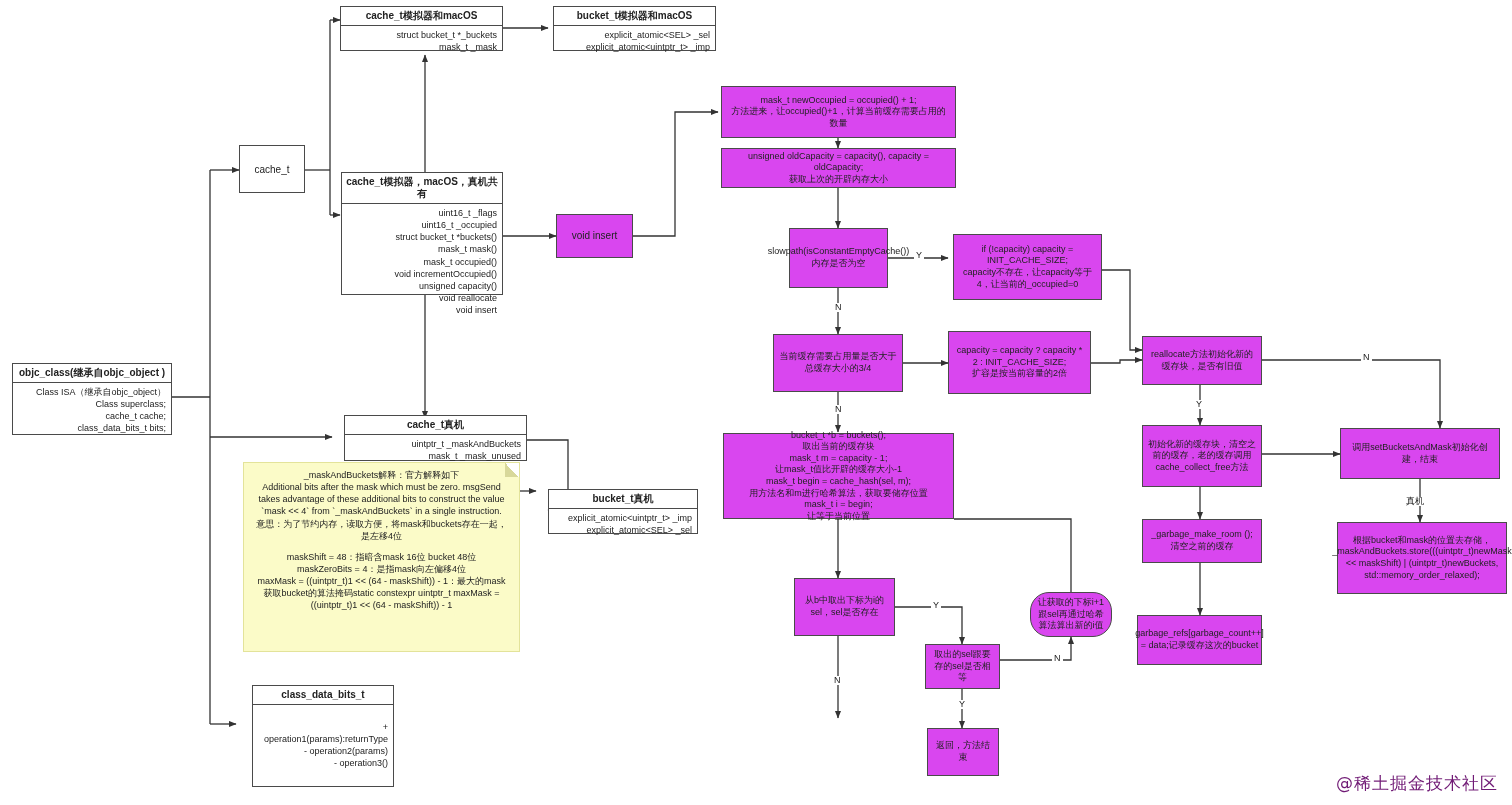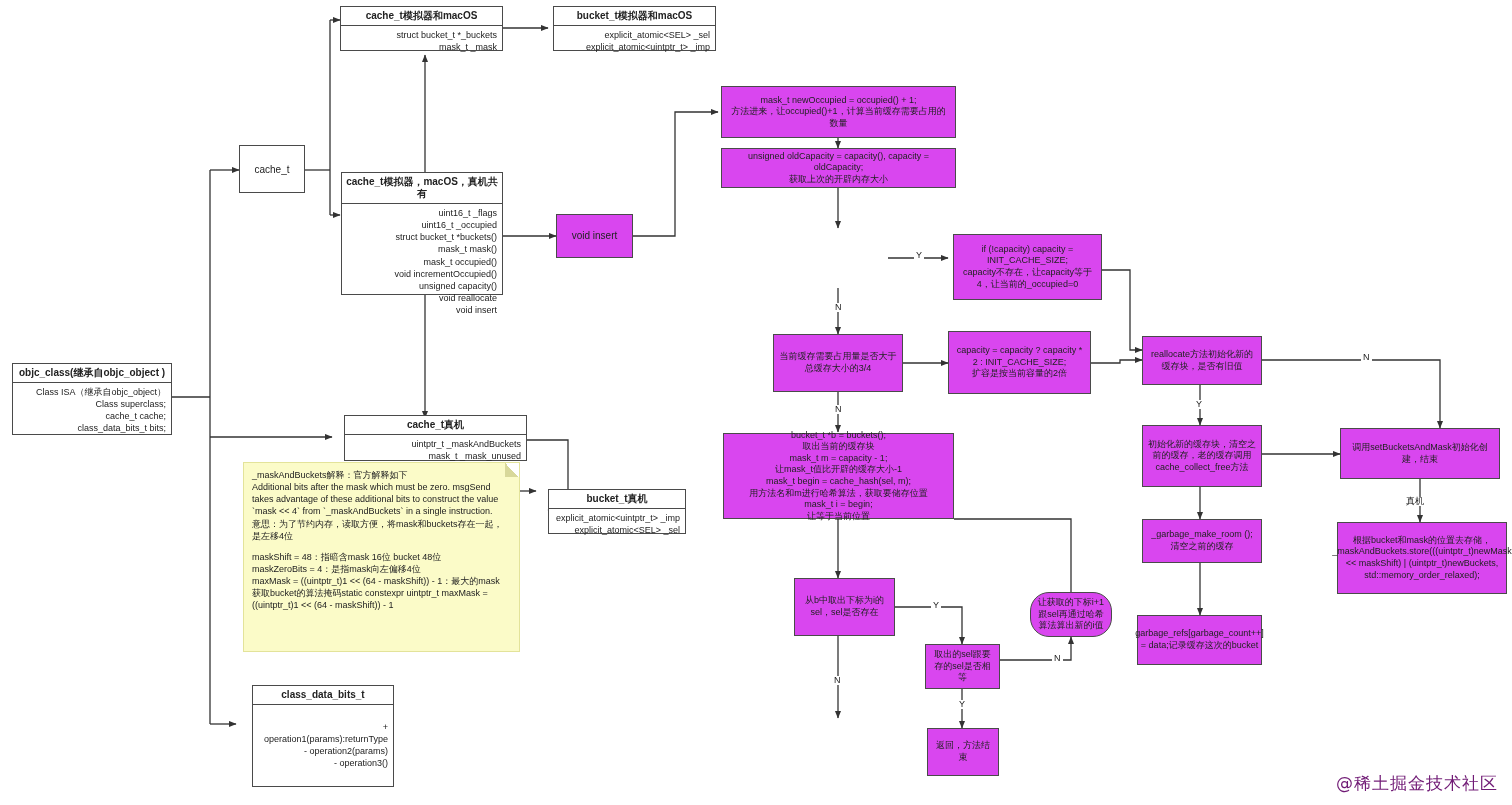--- a/index.html
+++ b/index.html
@@ -13,21 +13,21 @@
   .node.plain{align-items:center;justify-content:center;text-align:center;}
   .node .ttl{font-weight:bold;text-align:center;padding:3px 2px 3px;
              border-bottom:1.4px solid #4a4a4a;line-height:1.2;}
   .node .body{padding:3px 5px;line-height:1.35;text-align:right;}
   .node .body div{white-space:nowrap;}
   .proc{position:absolute;box-sizing:border-box;background:#d946ef;
         border:1.4px solid #4a4a4a;display:flex;align-items:center;
         justify-content:center;text-align:center;line-height:1.28;padding:3px 5px;}
 
   .note{position:absolute;box-sizing:border-box;background:#fbfbc8;
-        border:1px solid #e3e39a;text-align:left;line-height:1.35;
+        border:1px solid #e3e39a;text-align:center;line-height:1.35;
         padding:6px 8px;color:#222;}
   .note .foldcut{position:absolute;right:0;top:0;width:14px;height:14px;
         background:linear-gradient(225deg,#ffffff 50%,#d8d89a 50%);}
   .note .spacer{height:9px;}
 
   .elabel{position:absolute;background:#ffffff;padding:0 2px;
           line-height:1;color:#222;}
 
   .watermark{position:absolute;right:14px;bottom:10px;color:#701a75;
              font-size:17px;letter-spacing:1px;font-family:"DejaVu Sans",sans-serif;}
@@ -159,21 +159,21 @@
   </div>
 
   <div class="node f10" style="left:344px;top:415px;width:183px;height:46px;">
     <div class="ttl f10">cache_t真机</div>
     <div class="body f9">
       <div>uintptr_t _maskAndBuckets</div>
       <div>mask_t _mask_unused</div>
     </div>
   </div>
 
-  <div class="node f10" style="left:548px;top:489px;width:138px;height:45px;">
+  <div class="node f10" style="left:548px;top:489px;width:150px;height:45px;">
     <div class="ttl f10">bucket_t真机</div>
     <div class="body f9">
       <div>explicit_atomic&lt;uintptr_t&gt; _imp</div>
       <div>explicit_atomic&lt;SEL&gt; _sel</div>
     </div>
   </div>
 
   <div class="node f10" style="left:252px;top:685px;width:142px;height:102px;">
     <div class="ttl f10">class_data_bits_t</div>
     <div class="body f9" style="padding-top:16px;">
@@ -205,20 +205,23 @@
   <div class="proc f9" style="left:721px;top:86px;width:235px;height:52px;white-space:pre-line;">
     <span>mask_t newOccupied = occupied() + 1;
 方法进来，让occupied()+1，计算当前缓存需要占用的数量</span>
   </div>
 
   <div class="proc f9" style="left:721px;top:148px;width:235px;height:40px;white-space:pre-line;">
     <span>unsigned oldCapacity = capacity(), capacity = oldCapacity;
 获取上次的开辟内存大小</span>
   </div>
 
+  <div class="proc f9" style="left:789px;top:228px;width:99px;height:60px;white-space:pre-line;">
+    <span>slowpath(isConstantEmptyCache())内存是否为空</span>
+  </div>
 
   <div class="proc f9" style="left:953px;top:234px;width:149px;height:66px;white-space:pre-line;">
     <span>if (!capacity) capacity = INIT_CACHE_SIZE;
 capacity不存在，让capacity等于4，让当前的_occupied=0</span>
   </div>
 
   <div class="proc f9" style="left:773px;top:334px;width:130px;height:58px;white-space:pre-line;">
     <span>当前缓存需要占用量是否大于总缓存大小的3/4</span>
   </div>
 

